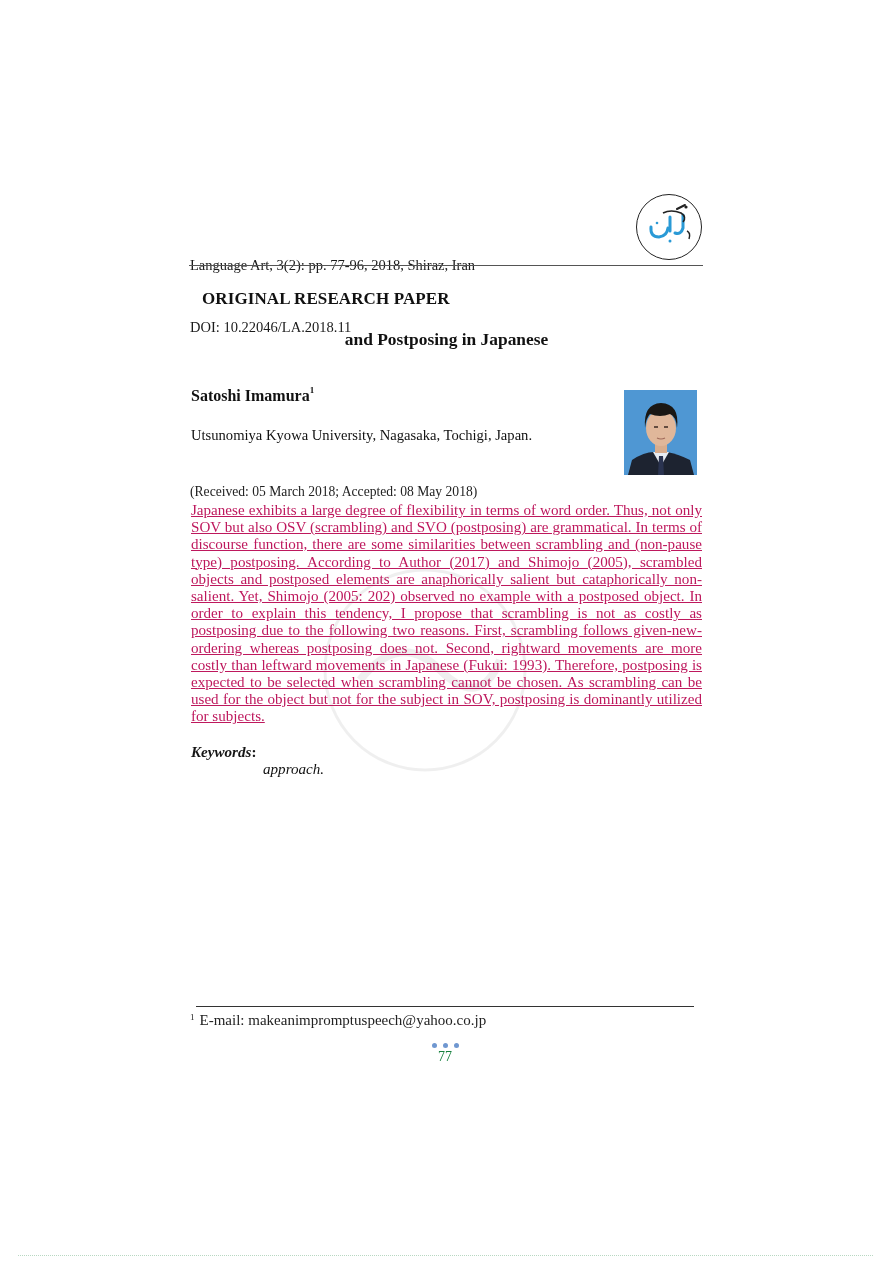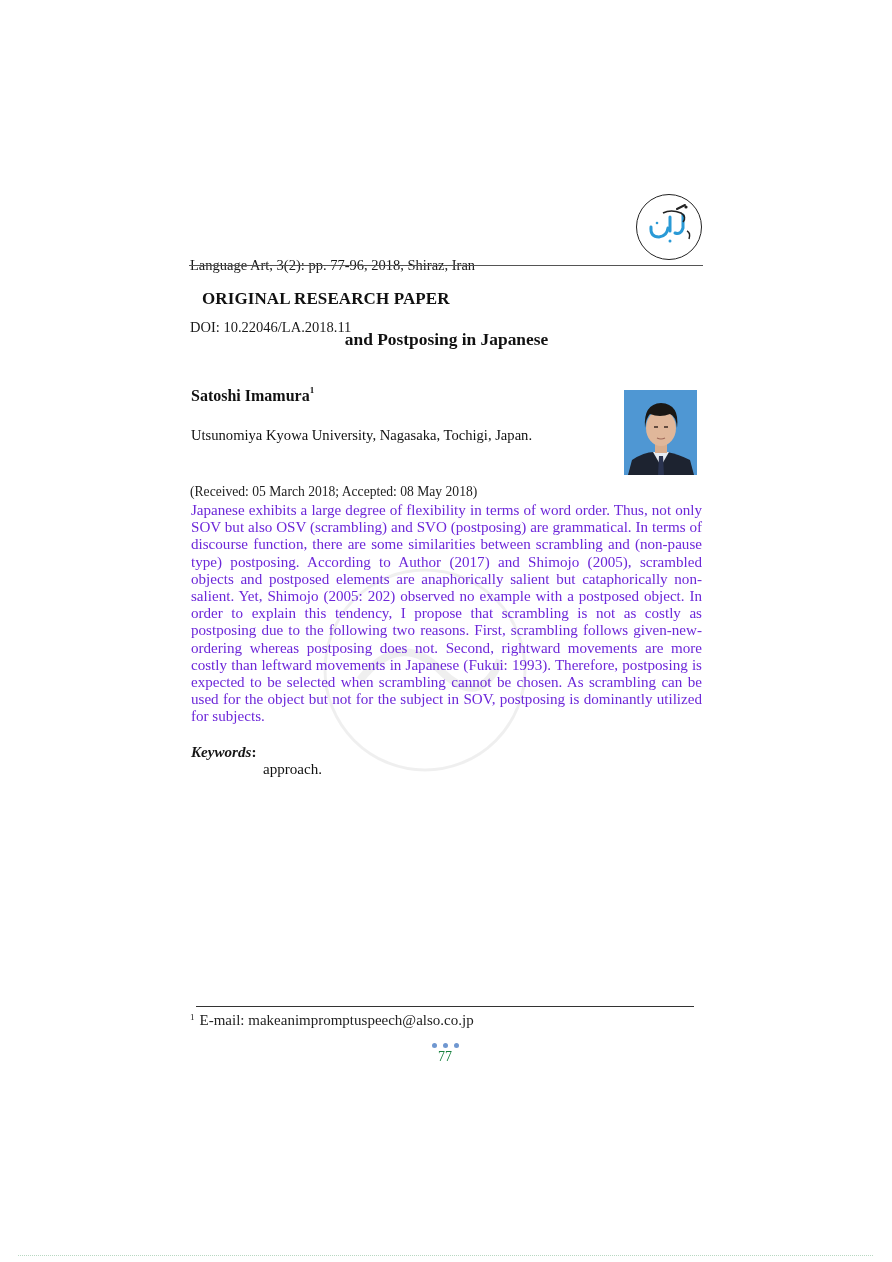--- a/index.html
+++ b/index.html
@@ -22,26 +22,26 @@
 
   
   .author-name { left: 191px; top: 387px; font-weight: bold; font-size: 16px; }
   .author-name sup { font-size: 9px; vertical-align: top; position: relative; top: -2px; }
   .affil { left: 191px; top: 426px; font-size: 14.6px; line-height: 18px; }
   .photo { left: 624px; top: 390px; width: 73px; height: 85px; background: #4f97d3; overflow: hidden; }
 
   .received { left: 190px; top: 484px; width: 513px; font-size: 13.6px; color: #222; }
 
   .abstract { left: 191px; top: 502px; width: 511px; font-size: 15.1px; line-height: 17.2px;
-              text-align: justify; color: #6d28d9; }
+              text-align: justify; color: #be185d; text-decoration: underline; }
   .keywords { left: 191px; top: 744px; width: 511px; font-size: 15.1px; line-height: 17.4px;
               display: flex; color: #151515; }
   .kw-label { font-weight: bold; font-style: italic; width: 67px; flex-shrink: 0; }
   .kw-text { text-align: justify; text-align-last: justify; }
-  .kw-cont { left: 263px; top: 761px; font-size: 15.1px; }
+  .kw-cont { left: 263px; top: 761px; font-size: 15.1px; font-style: italic; }
 
   .watermark { left: 300px; top: 560px; width: 250px; height: 220px; opacity: 0.06; }
 
   
   .foot-rule { left: 196px; top: 1006px; width: 498px; border-top: 1px solid #333; }
   .footnote { left: 190px; top: 1012px; font-size: 15px; color: #222; }
   .footnote sup { font-size: 9px; vertical-align: top; margin-right: 5px; position: relative; top: 0px; }
   .dots { left: 432px; top: 1043px; display: flex; gap: 6px; }
   .dots span { width: 5px; height: 5px; border-radius: 50%; background: #6f97d0; display: block; }
   .pagenum { left: 438px; top: 1049px; font-size: 14px; color: #15803d; }
@@ -108,21 +108,21 @@
 <div class="abs received">(Received: 05 March 2018; Accepted: 08 May 2018)</div>
 
 <div class="abs abstract">Japanese exhibits a large degree of flexibility in terms of word order. Thus, not only SOV but also OSV (scrambling) and SVO (postposing) are grammatical. In terms of discourse function, there are some similarities between scrambling and (non-pause type) postposing. According to Author (2017) and Shimojo (2005), scrambled objects and postposed elements are anaphorically salient but cataphorically non-salient. Yet, Shimojo (2005: 202) observed no example with a postposed object. In order to explain this tendency, I propose that scrambling is not as costly as postposing due to the following two reasons. First, scrambling follows given-new-ordering whereas postposing does not. Second, rightward movements are more costly than leftward movements in Japanese (Fukui: 1993). Therefore, postposing is expected to be selected when scrambling cannot be chosen. As scrambling can be used for the object but not for the subject in SOV, postposing is dominantly utilized for subjects.</div>
 
 <div class="abs keywords">
   <span class="kw-label"><span>Keywords</span><span style="font-style:normal">:</span></span>
 </div>
 <div class="abs kw-cont">approach.</div>
 
 <div class="abs foot-rule"></div>
-<div class="abs footnote"><sup>1</sup><span>E-mail: makeanimpromptuspeech@also.co.jp</span></div>
+<div class="abs footnote"><sup>1</sup><span>E-mail: makeanimpromptuspeech@yahoo.co.jp</span></div>
 
 <div class="abs dots">
   <span></span>
   <span></span>
   <span></span>
 </div>
 <div class="abs pagenum">77</div>
 
 <div class="abs bottom-dotted"></div>
 

